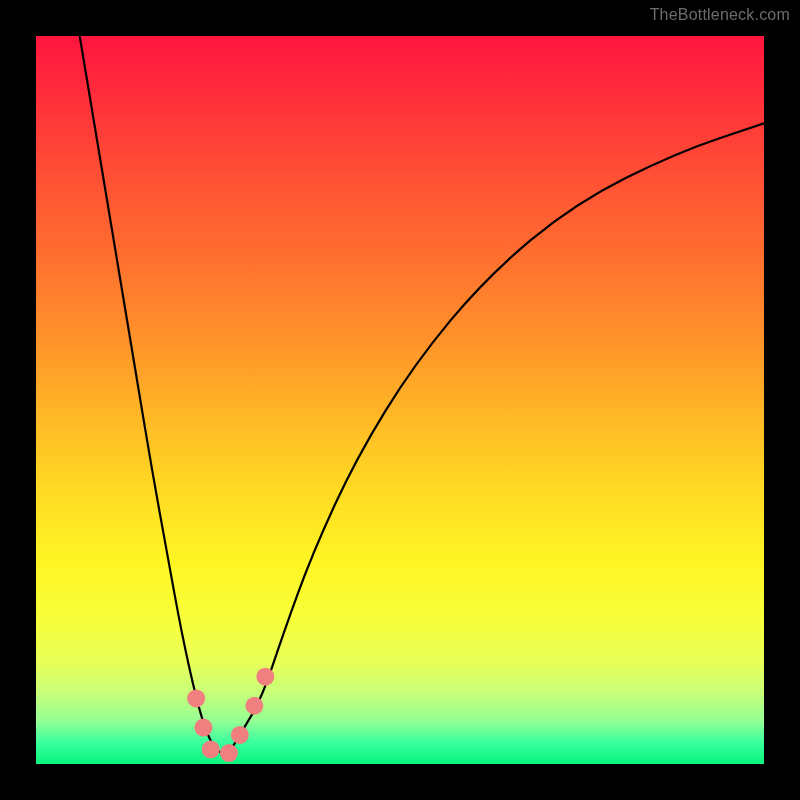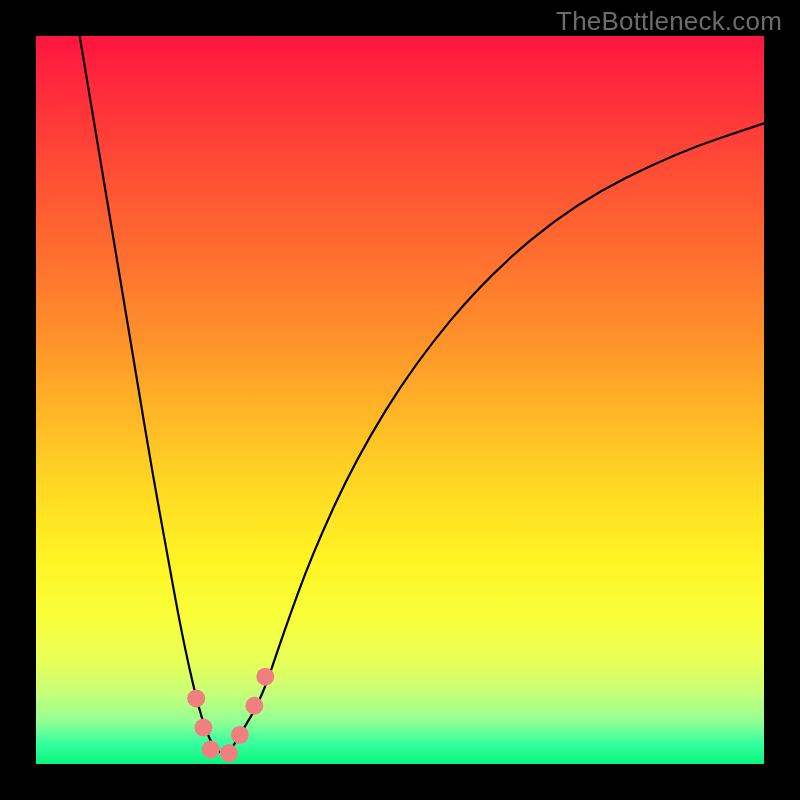--- a/index.html
+++ b/index.html
@@ -39,23 +39,23 @@
       #e8ff58 86%,
       #c9ff77 90%,
       #97ff93 94%,
       #3aff9e 97%,
       #09f57d 100%
     );
   }
   .watermark {
     position: absolute;
     top: 6px;
-    right: 18px;
+    right: 10px;
     color: #6c6c6c;
-    font-size: 26px;
+    font-size: 16px;
     letter-spacing: 0.2px;
     font-weight: 400;
     user-select: none;
   }
   svg.curve {
     position: absolute;
     left: 0;
     top: 0;
     width: 728px;
     height: 728px;

